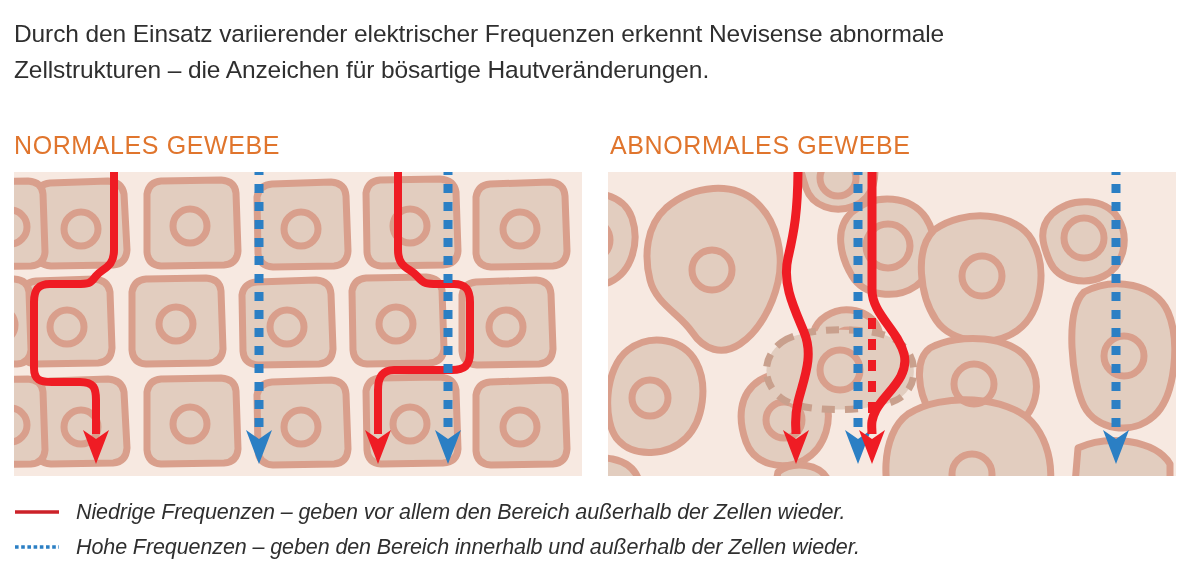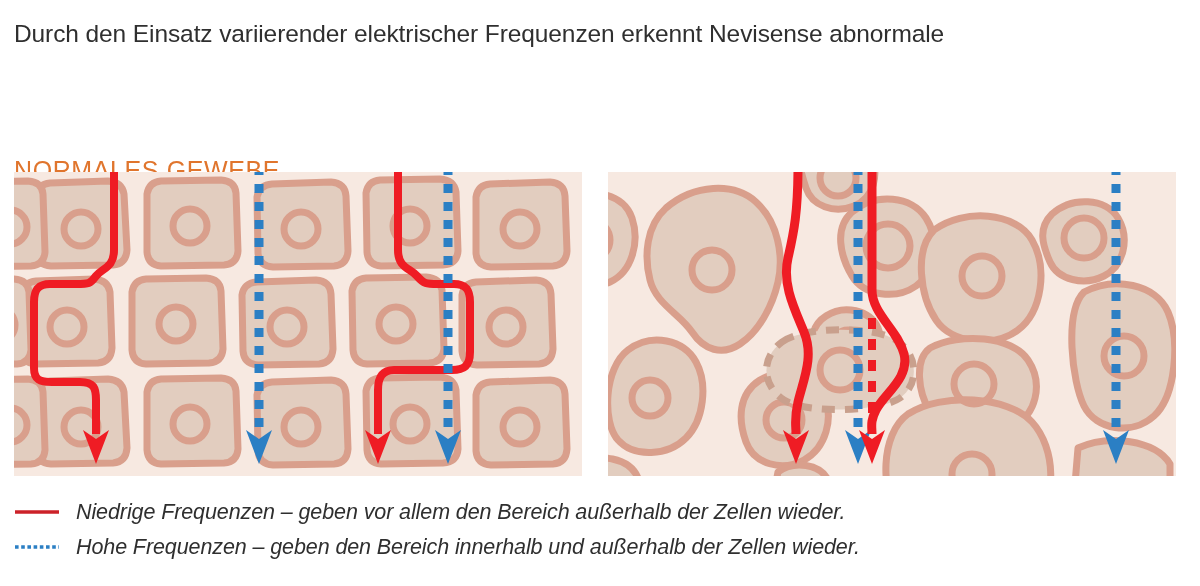--- a/index.html
+++ b/index.html
@@ -39,21 +39,20 @@
   
   .caption {
     position: absolute;
     top: 130px;
     font-size: 25px;
     line-height: 30px;
     letter-spacing: 0.6px;
     color: #e0752d;
     font-weight: 400;
     white-space: pre;
-    margin-top: 25px;
   }
   .caption.left  { left: 14px; }
   .caption.right { left: 610px; }
 
   
   .panel {
     position: absolute;
     top: 172px;
     width: 568px;
     height: 304px;
@@ -93,23 +92,25 @@
     white-space: pre;
   }
 </style>
 </head>
 <body>
 
 <div id="root">
 
   <div class="intro">
     <span class="line">Durch den Einsatz variierender elektrischer Frequenzen erkennt Nevisense abnormale</span>
+    <span class="line">Zellstrukturen – die Anzeichen für bösartige Hautveränderungen.</span>
   </div>
 
   <div class="caption left">NORMALES GEWEBE</div>
+  <div class="caption right">ABNORMALES GEWEBE</div>
 
   <div class="panel left">
     <svg viewBox="0 0 568 304" xmlns="http://www.w3.org/2000/svg">
       <defs>
 
         <g id="arrowRedL">
           <path d="M -13 0 L 0 34 L 13 0 L 0 9 Z" fill="#ef1c24"></path>
         </g>
         <g id="arrowBlueL">
           <path d="M -13 0 L 0 34 L 13 0 L 0 9 Z" fill="#2b7fc4"></path>

